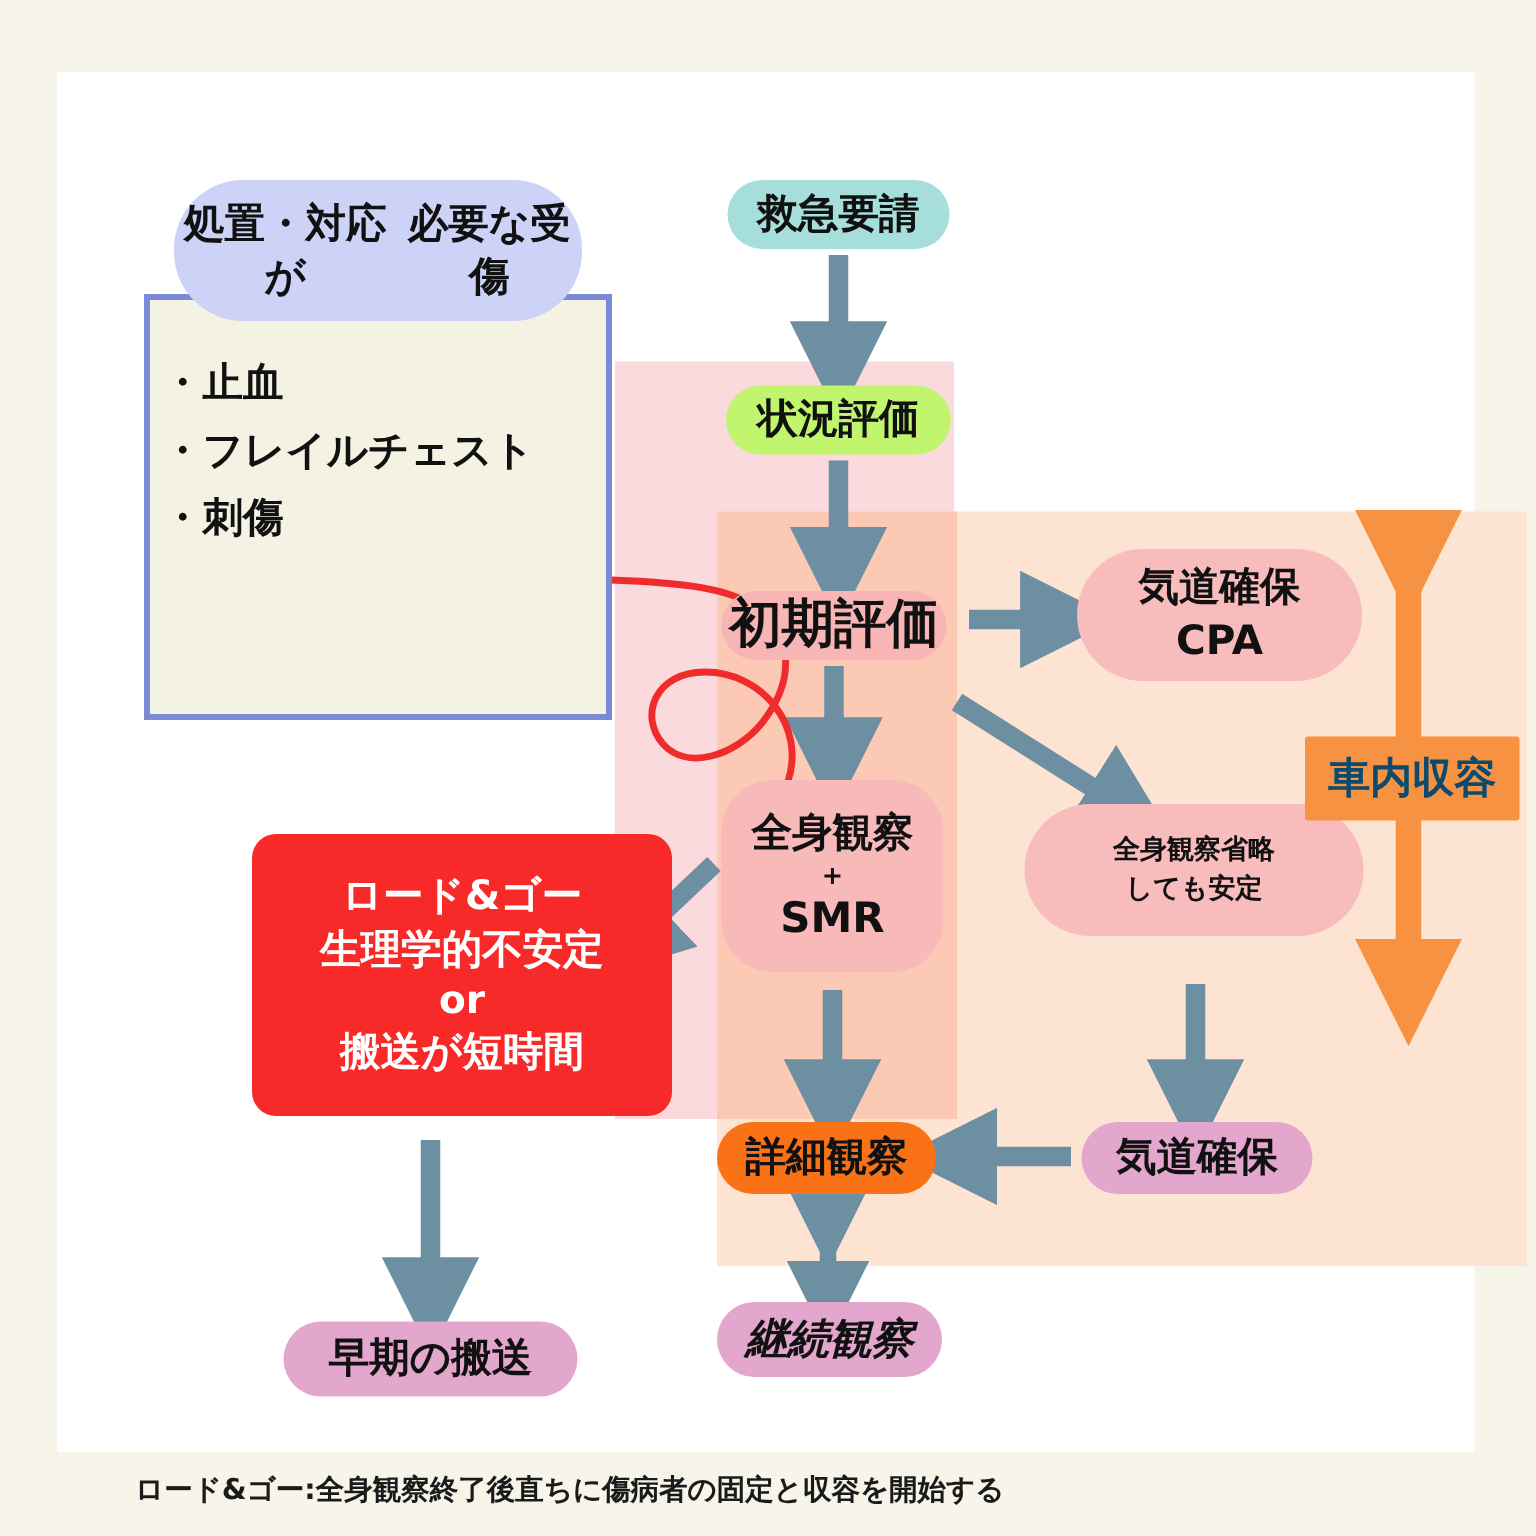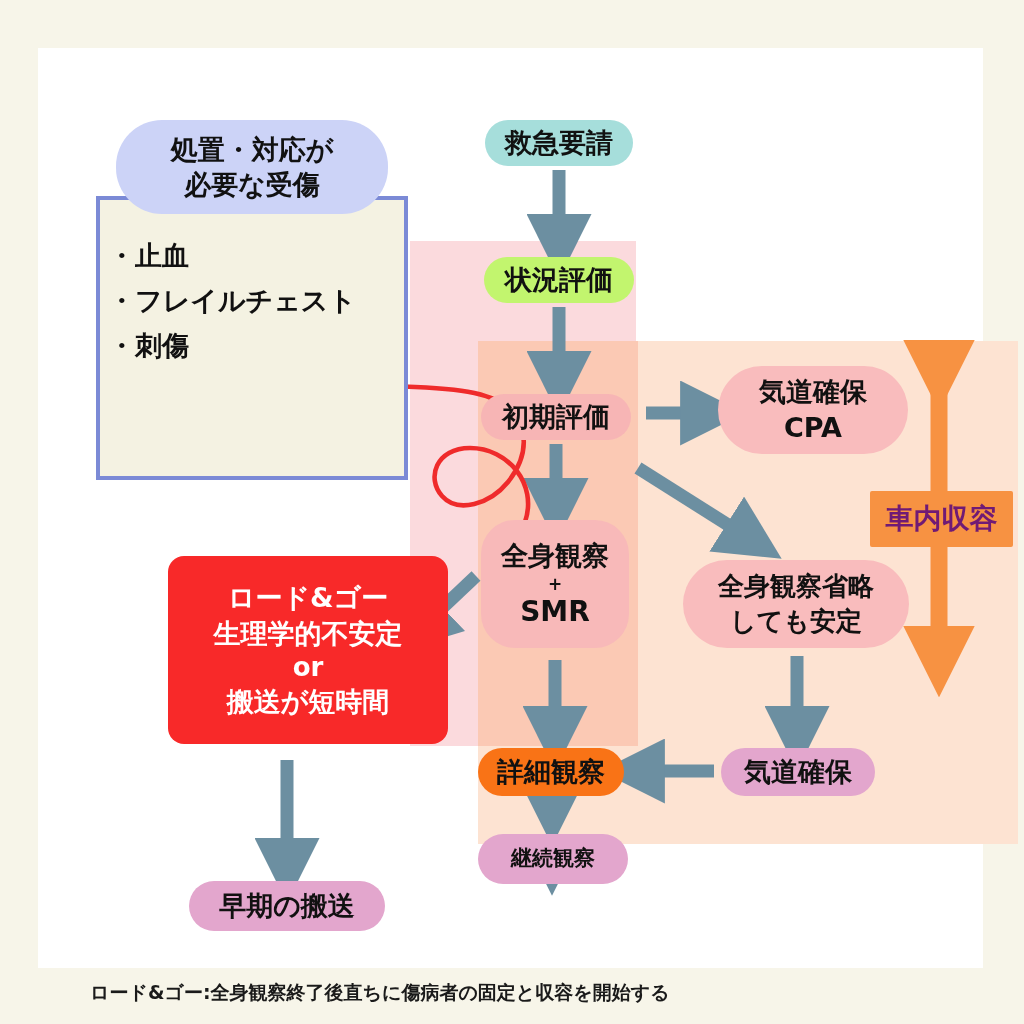--- a/index.html
+++ b/index.html
@@ -28,59 +28,59 @@
     text-align:center;
     color:#111;
     font-weight:bold;
     line-height:1.12;
     box-sizing:border-box;
   }
   .pill{border-radius:999px;}
 
   #n-call   {left:447px;top:72px; width:148px;height:46px;background:#a6dedb;font-size:27px;}
   #n-situ   {left:446px;top:209px;width:150px;height:46px;background:#c2f56e;font-size:27px;}
-  #n-init   {left:443px;top:346px;width:150px;height:46px;background:#f7b5b5;font-size:27px;}
+  #n-init   {left:443px;top:346px;width:150px;height:46px;background:#f7b5b5;font-size:35px;}
   #n-whole  {left:443px;top:472px;width:148px;height:128px;background:#f8b9b9;font-size:27px;border-radius:34px;}
   #n-whole .plus{font-size:17px;margin:4px 0 2px;}
   #n-whole .smr{font-size:28px;}
   #n-airway {left:680px;top:318px;width:190px;height:88px;background:#f9bcbd;border-radius:44px;font-size:27px;}
   #n-airway .l2{margin-top:5px;}
-  #n-skip   {left:645px;top:512px;width:226px;height:88px;background:#f9bcbd;border-radius:44px;font-size:26px;}
+  #n-skip   {left:645px;top:488px;width:226px;height:88px;background:#f9bcbd;border-radius:44px;font-size:18px;}
   #n-skip .l2{margin-top:5px;}
   #n-detail {left:440px;top:700px;width:146px;height:48px;background:#f97316;border-radius:26px;font-size:27px;}
   #n-focus  {left:683px;top:700px;width:154px;height:48px;background:#e3a6cd;border-radius:26px;font-size:27px;}
-  #n-cont   {left:440px;top:786px;width:150px;height:50px;background:#e3a6cd;border-radius:26px;font-size:21px;}
+  #n-cont   {left:440px;top:820px;width:150px;height:50px;background:#e3a6cd;border-radius:26px;font-size:28px;font-style:italic;}
   #n-early  {left:151px;top:833px;width:196px;height:50px;background:#e3a6cd;border-radius:26px;font-size:27px;}
 
   #n-loadgo{
     left:130px;top:508px;width:280px;height:188px;
     background:#f82929;color:#ffffff;border-radius:16px;
     font-size:27px;line-height:1.3;
   }
   #n-loadgo .or{font-size:26px;}
 
   #n-invehicle{
     left:832px;top:443px;width:143px;height:56px;
-    background:#f79242;color:#701a75;font-size:28px;border-radius:2px;
+    background:#f79242;color:#0c4a6e;font-size:28px;border-radius:2px;
   }
 
   
   #list-box{
     position:absolute;left:58px;top:148px;width:312px;height:284px;
     background:#f4f2e2;border:4px solid #7b8ad6;box-sizing:border-box;
   }
   #list-items{
     position:absolute;left:70px;top:186px;width:300px;
     font-size:27px;font-weight:bold;color:#111;line-height:1.66;
   }
   #list-items div{white-space:nowrap;}
   #title-pill{
     position:absolute;left:78px;top:72px;width:272px;height:94px;
     background:#ccd3f7;border-radius:46px;
-    display:flex;flex-direction:column;align-items:center;justify-content:center;
+    display:flex;flex-direction:row;align-items:center;justify-content:center;
     font-size:27px;font-weight:bold;color:#111;line-height:1.3;text-align:center;
   }
 
   #footnote{
     position:absolute;left:52px;top:932px;
     font-size:19px;font-weight:bold;color:#1a1a1a;white-space:nowrap;
   }
 
   svg.overlay{position:absolute;left:0;top:0;width:1024px;height:1024px;pointer-events:none;}
 </style>

